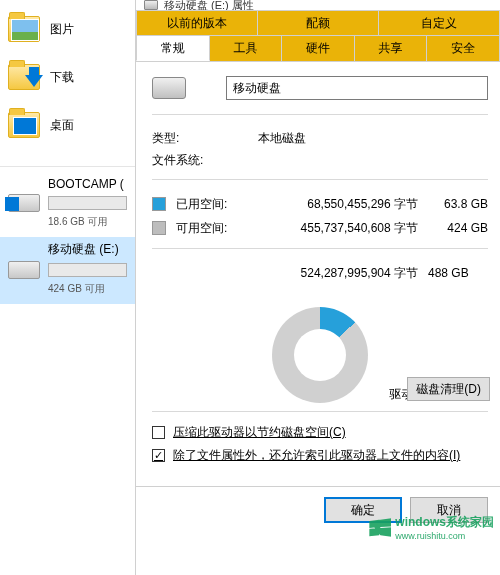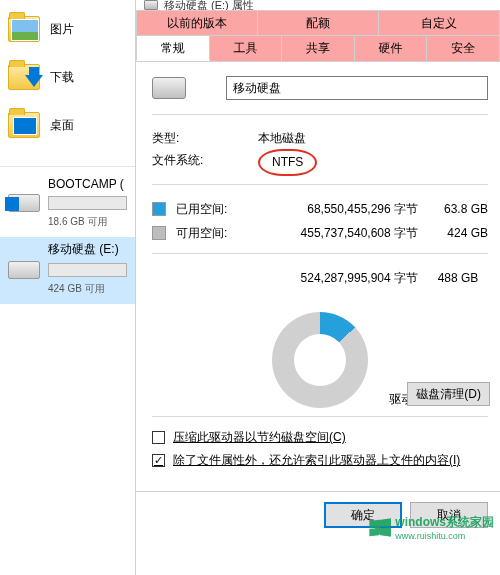--- a/index.html
+++ b/index.html
@@ -31,21 +31,21 @@
 .drive-bar { flex: 1; height: 14px; border: 1px solid #b0b0b0; background: #e9e9e9; position: relative; margin-right: 2px; }
 .drive-fill { height: 100%; background: #26a0da; }
 .drive-sub { font-size: 10px; color: #555; margin-left: 42px; margin-top: 2px; white-space: nowrap; overflow: hidden; }
 
 
 .dialog { position: absolute; left: 135px; top: 0; width: 365px; height: 575px; background: #fff; border-left: 1px solid #d0d0d0; }
 .titlebar { height: 10px; display: flex; align-items: center; padding: 2px 8px; font-size: 11px; color: #333; background: #fff; }
 .titlebar .disk-mini { width: 14px; height: 10px; background: linear-gradient(#eee,#bbb); border: 1px solid #888; margin-right: 6px; border-radius: 1px; }
 
 .tabrow { display: flex; height: 26px; border-bottom: 1px solid #d0d0d0; }
-.tabrow .tab { flex: 1; text-align: center; line-height: 24px; font-size: 12px; border: 1px solid #d0d0d0; border-bottom: none; background: #fca5a5; cursor: pointer; margin-right: -1px; }
+.tabrow .tab { flex: 1; text-align: center; line-height: 24px; font-size: 12px; border: 1px solid #d0d0d0; border-bottom: none; background: #eab308; cursor: pointer; margin-right: -1px; }
 .tabrow .tab:last-child { margin-right: 0; }
 .tabrow .tab.active { background: #fff; border-bottom: 1px solid #fff; position: relative; z-index: 1; }
 .tabrow.second .tab { border-top: none; }
 
 .panel { padding: 14px 12px 8px 16px; }
 
 .name-row { display: flex; align-items: center; margin-bottom: 14px; }
 .name-row .big-disk { width: 34px; height: 22px; background: linear-gradient(#f0f0f0,#c0c0c0); border: 1px solid #888; border-radius: 3px; margin-right: 40px; }
 .name-row input { flex: 1; height: 24px; border: 1px solid #7a7a7a; padding: 0 6px; font-size: 12px; }
 
@@ -61,21 +61,21 @@
 .space-row .swatch { width: 14px; height: 14px; margin-right: 10px; border: 1px solid #999; }
 .sw-blue { background: #26a0da; }
 .sw-gray { background: #bdbdbd; }
 .space-row .slabel { width: 70px; }
 .space-row .bytes { flex: 1; text-align: right; padding-right: 10px; }
 .space-row .gb { width: 60px; text-align: right; }
 
 .cap-row { display: flex; align-items: center; font-size: 12px; line-height: 24px; margin-top: 4px; }
 .cap-row .slabel2 { width: 94px; padding-left: 24px; }
 .cap-row .bytes { flex: 1; text-align: right; padding-right: 10px; }
-.cap-row .gb { width: 60px; text-align: center; }
+.cap-row .gb { width: 60px; text-align: left; }
 
 .pie-wrap { display: flex; align-items: flex-end; justify-content: center; margin: 10px 0 6px 0; position: relative; height: 108px; }
 .donut { width: 96px; height: 96px; border-radius: 50%; background: conic-gradient(#26a0da 0deg 47deg, #d0d0d0 47deg 360deg); position: relative; }
 .donut::after { content: ""; position: absolute; top: 22px; left: 22px; width: 52px; height: 52px; background: #fff; border-radius: 50%; }
 .drive-lbl { position: absolute; right: 48px; bottom: 0; font-size: 12px; }
 .cleanup-btn { position: absolute; right: -2px; bottom: 2px; height: 24px; padding: 0 8px; font-size: 12px; border: 1px solid #adadad; background: #e1e1e1; cursor: pointer; }
 
 .checkrow { display: flex; align-items: center; font-size: 12px; margin: 6px 0; text-decoration: underline; }
 .checkrow .cbox { width: 13px; height: 13px; border: 1px solid #333; margin-right: 8px; display: flex; align-items: center; justify-content: center; font-size: 11px; line-height: 1; color: #000; }
 
@@ -152,39 +152,38 @@
   </div>
 
   <div class="tabrow">
     <div class="tab">以前的版本</div>
     <div class="tab">配额</div>
     <div class="tab">自定义</div>
   </div>
   <div class="tabrow second">
     <div class="tab active">常规</div>
     <div class="tab">工具</div>
+    <div class="tab">硬件</div>
     <div class="tab">共享</div>
-    <div class="tab">硬件</div>
     <div class="tab">安全</div>
   </div>
 
   <div class="panel">
     <div class="name-row">
       <span class="big-disk"></span>
       <input type="text" value="移动硬盘" style="">
     </div>
     <div class="hr"></div>
 
     <div class="kv-row">
       <span class="k">类型:</span>
       <span class="v">本地磁盘</span>
     </div>
     <div class="kv-row">
       <span class="k">文件系统:</span>
-      <span class="v"><span class="fs-circle">NTFS</span></span>
     </div>
 
     <div class="hr"></div>
 
     <div class="space-row">
       <span class="swatch sw-blue"></span>
       <span class="slabel">已用空间:</span>
       <span class="bytes">68,550,455,296 字节</span>
       <span class="gb">63.8 GB</span>
     </div>

